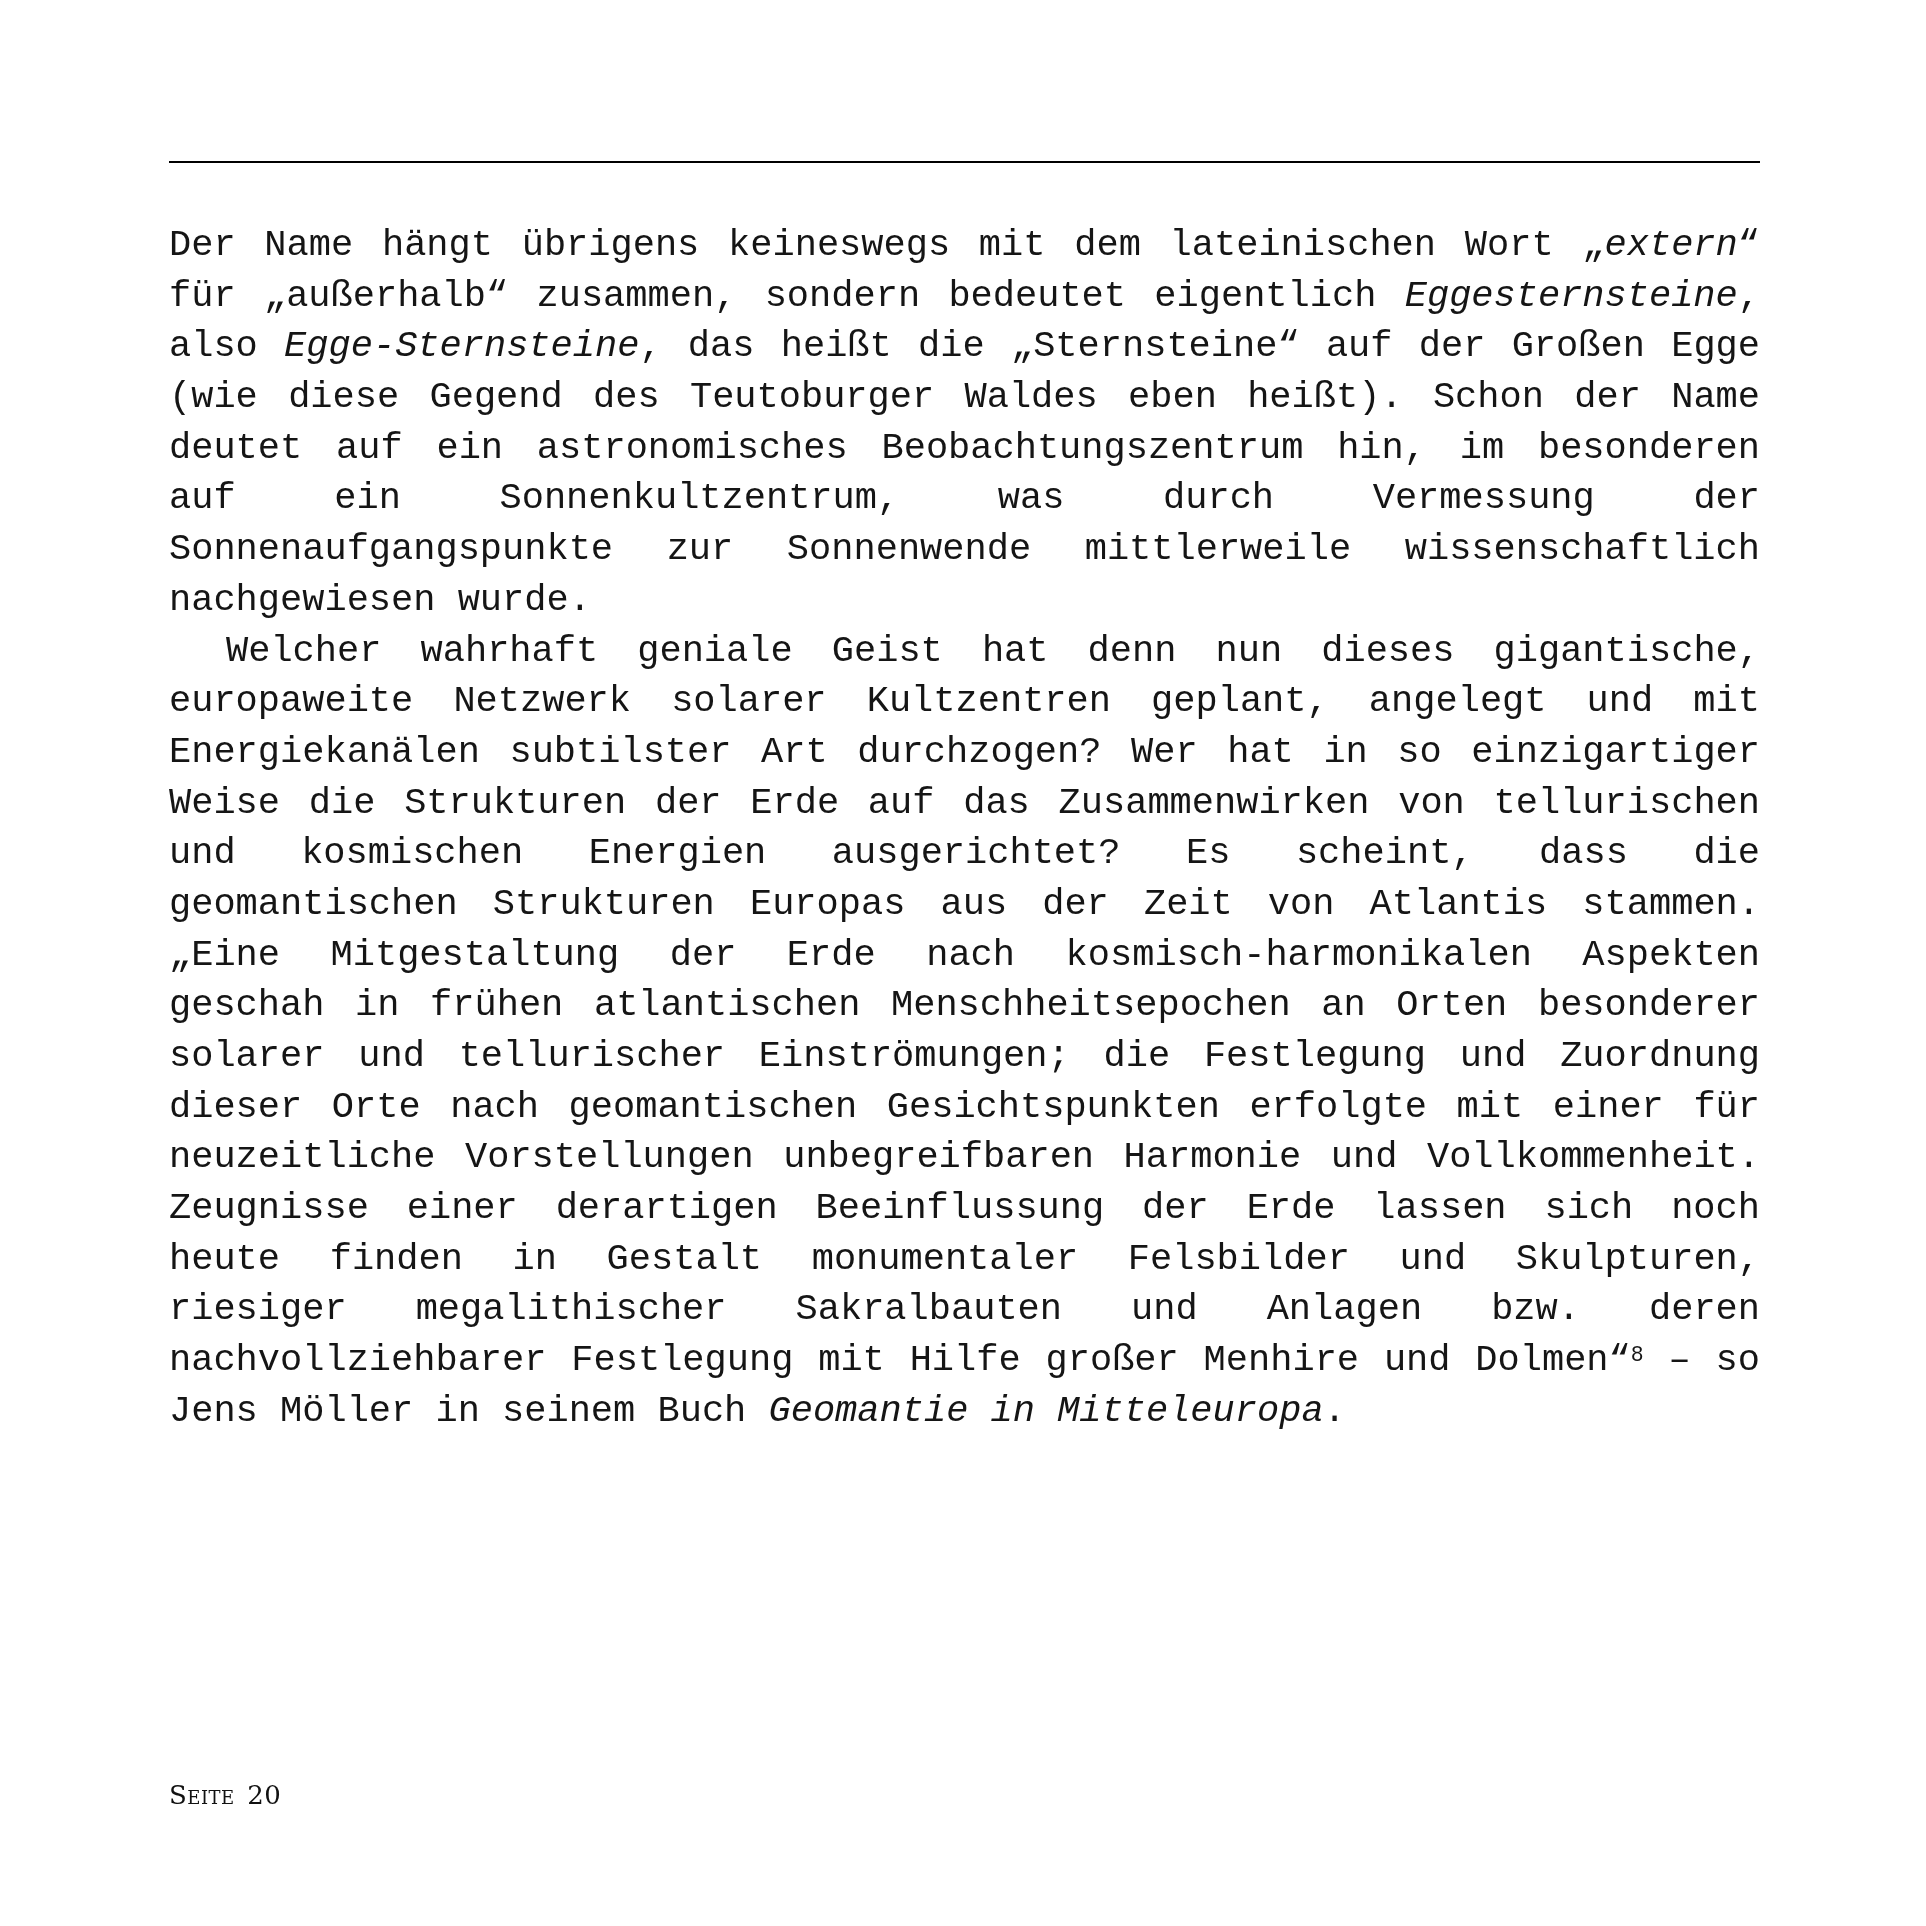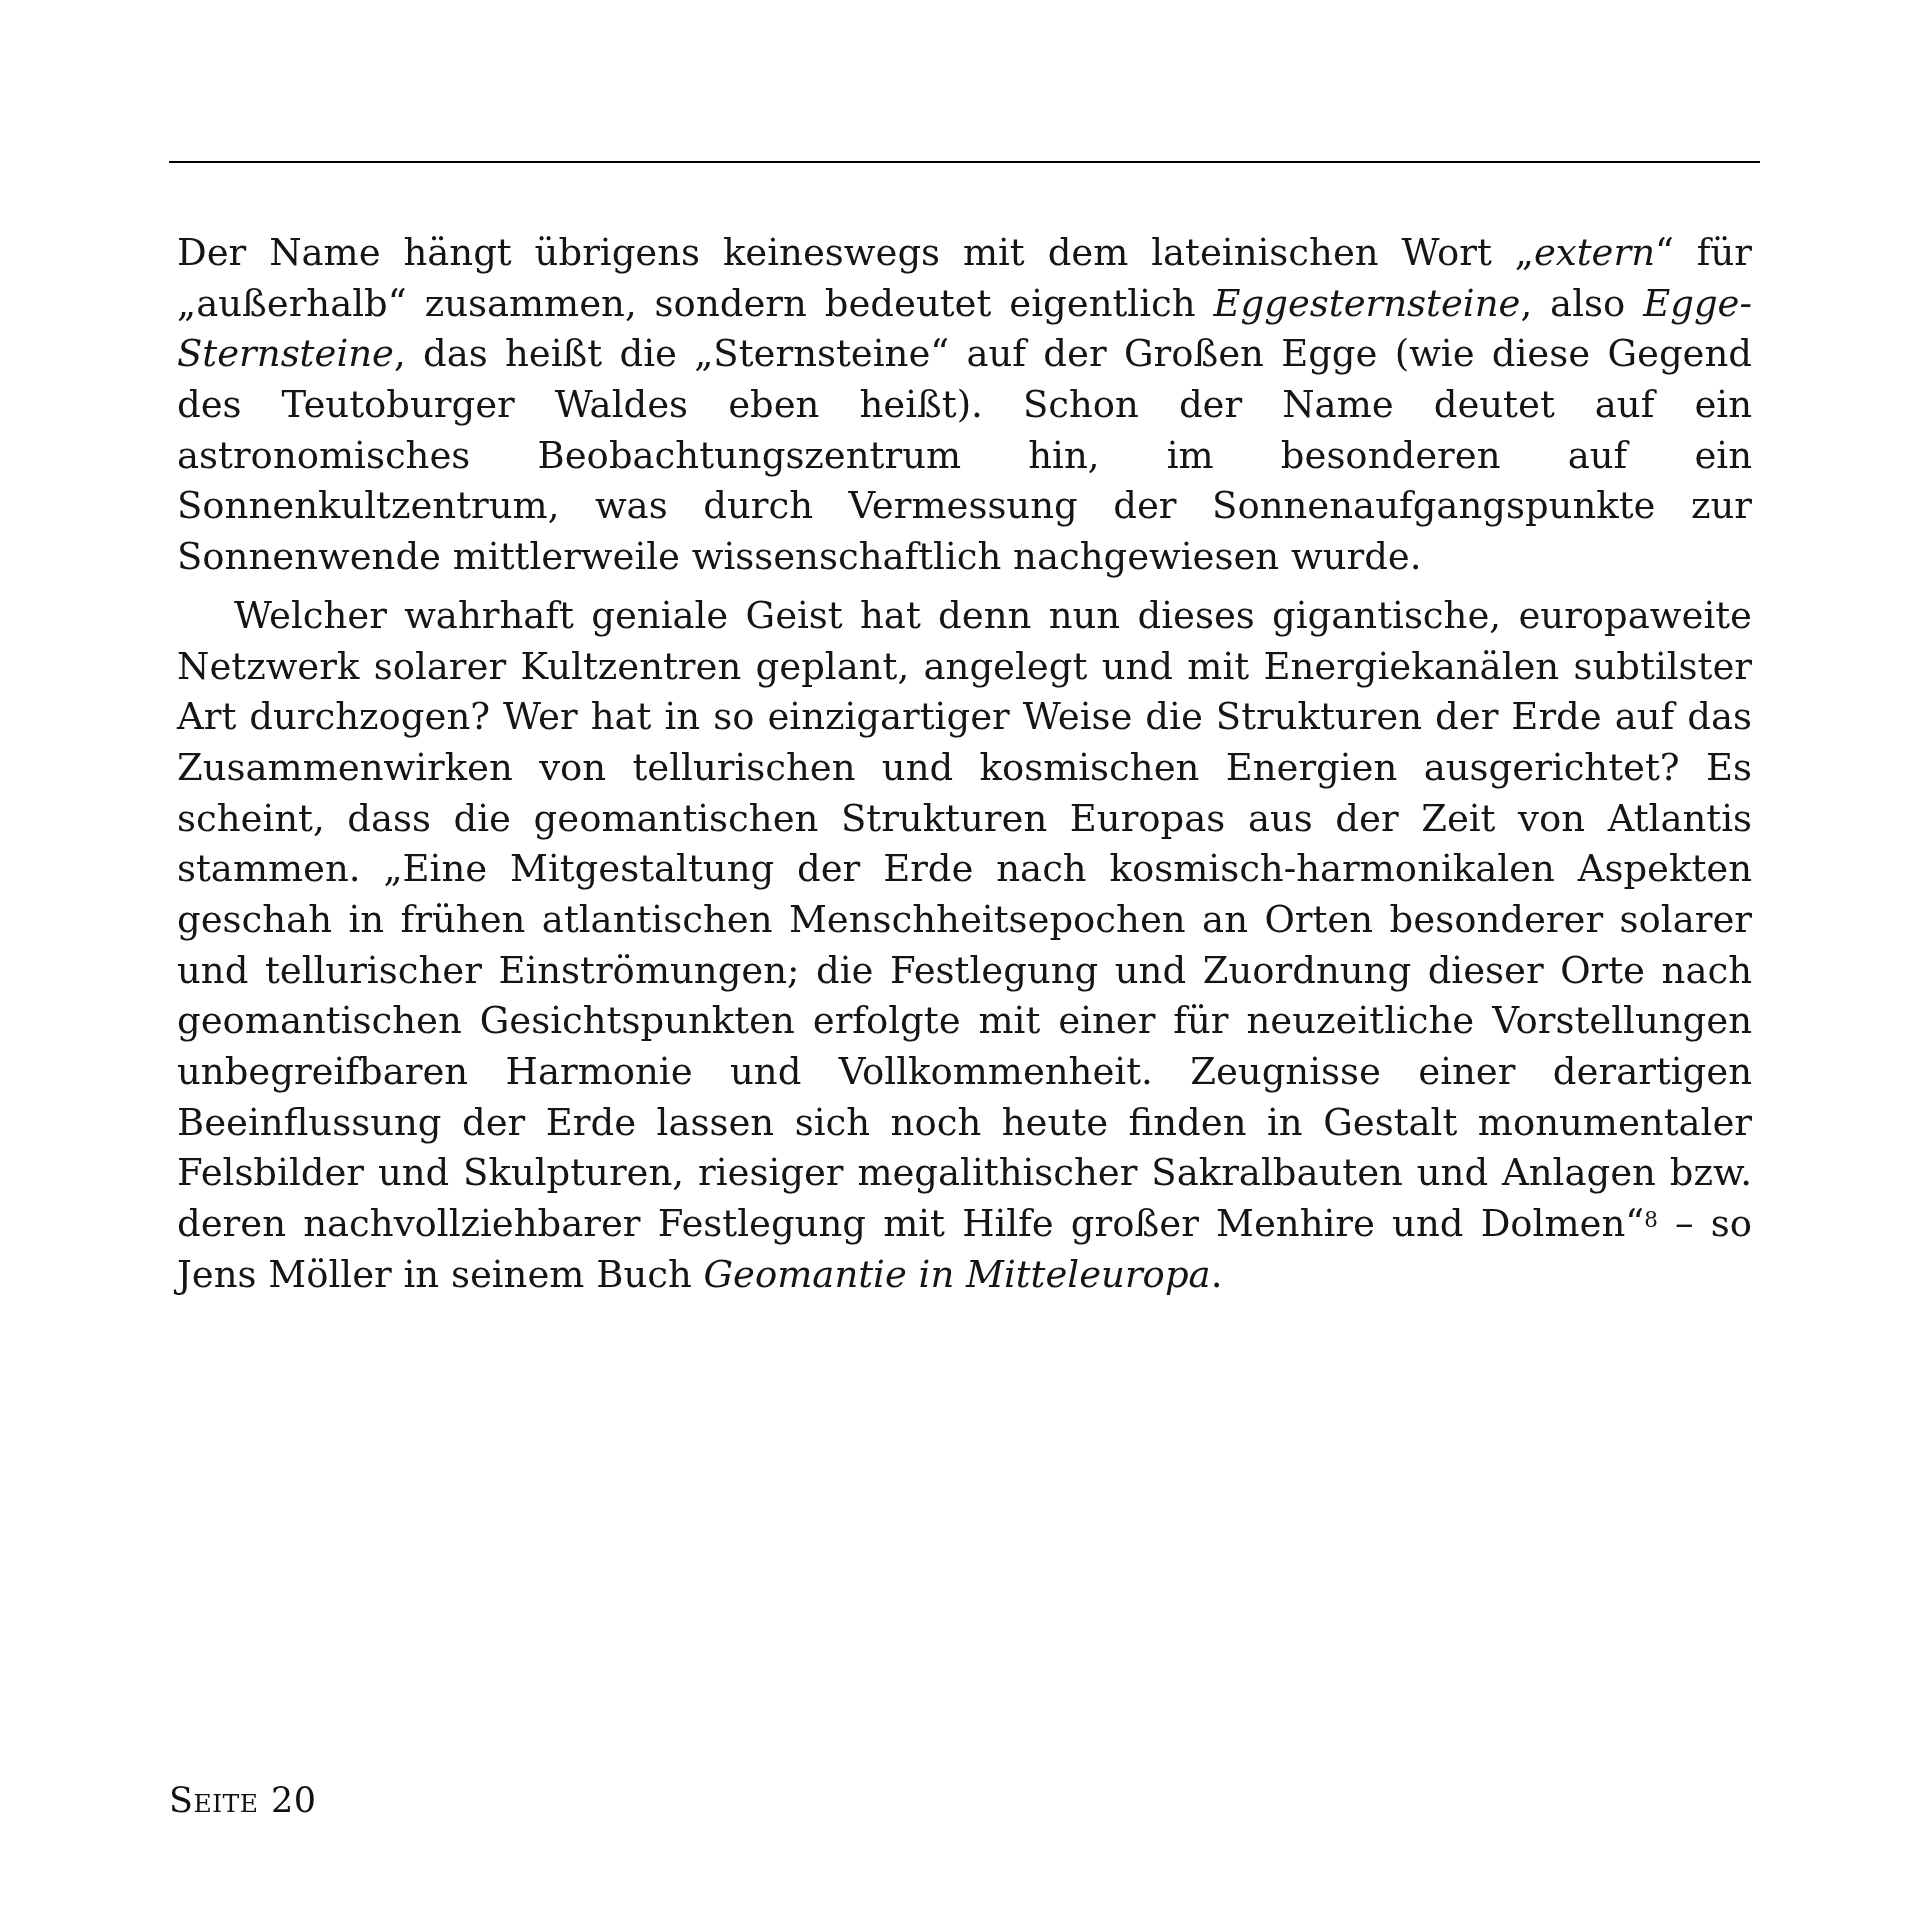--- a/index.html
+++ b/index.html
@@ -29,40 +29,41 @@
     left: 169px;
     top: 220px;
     width: 1591px;
     font-size: 37px;
     line-height: 1.37;
     text-align: justify;
     hyphens: auto;
     -webkit-hyphens: auto;
   }
   .content p {
-    margin: 8px;
+    margin: 0;
     padding: 0;
+    font-family: Liberation Mono, monospace;
   }
   .content p.indent {
     text-indent: 57px;
   }
   .italic {
     font-style: italic;
   }
   .sup {
     font-size: 58%;
     position: relative;
     top: -0.42em;
     line-height: 0;
   }
   .footer {
     position: absolute;
     left: 169px;
     top: 1780px;
-    font-size: 35px;
+    font-size: 26px;
     color: #111111;
     letter-spacing: 0.5px;
   }
   .footer .label {
     font-variant: small-caps;
   }
   .footer .number {
     margin-left: 12.5px;
   }
 </style>

